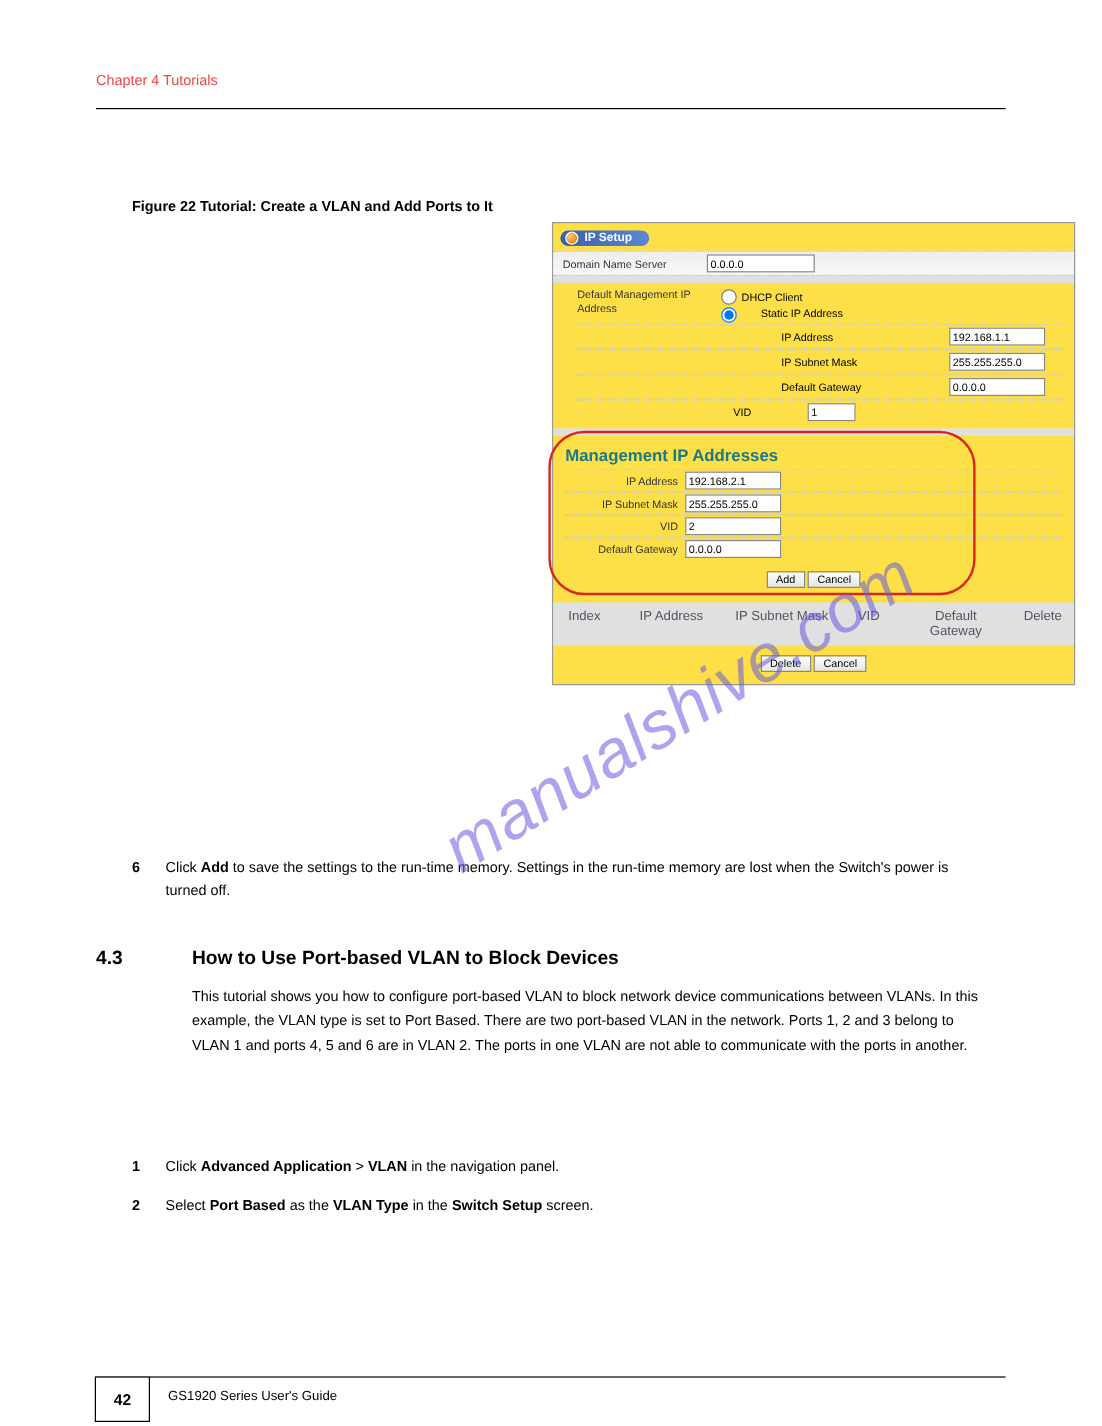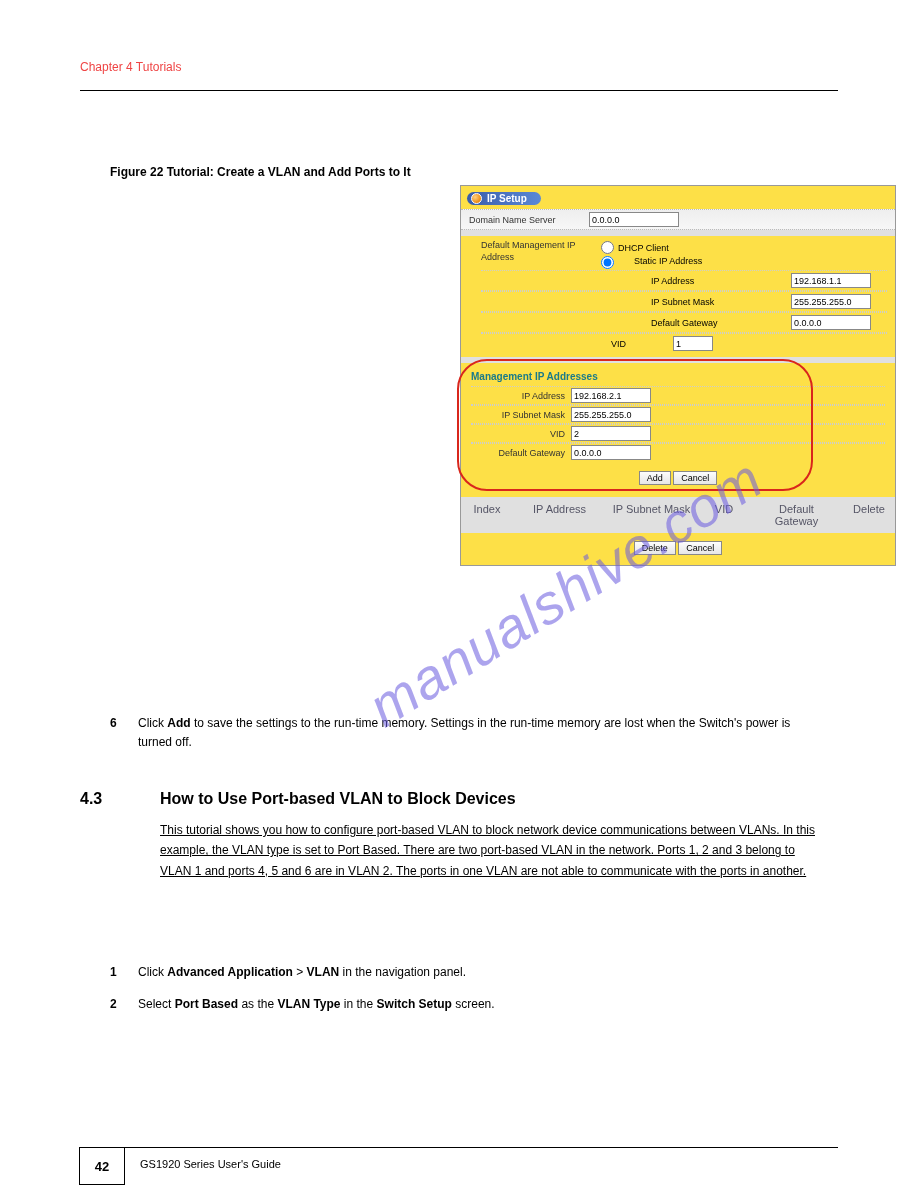--- a/index.html
+++ b/index.html
@@ -98,21 +98,21 @@
     border: 1px solid #888;
     background: linear-gradient(#fdfdfd, #e6e6e6);
     cursor: pointer;
   }
   .btn-row { text-align: center; padding: 8px 0 10px 0; background: #f7f7f7; }
   .spacer-bar { height: 6px; background: #e0e0e0; }
   .mgmt-section {
     position: relative;
     padding: 6px 10px 12px 10px;
   }
-  .mgmt-title { color: #1a7a8a; font-weight: bold; font-size: 10px; padding: 2px 0 4px 0; }
+  .mgmt-title { color: #1a7a8a; font-weight: bold; font-size: 14px; padding: 2px 0 4px 0; }
   .mgmt-row {
     display: flex;
     align-items: center;
     padding: 1px 0;
     border-top: 1px dotted #ccc;
     border-bottom: 1px dotted #ccc;
   }
   .mgmt-row .mgmt-label { width: 100px; text-align: right; padding-right: 6px; color: #333; }
   .highlight-oval {
     position: absolute;
@@ -164,21 +164,20 @@
     font-size: 16px;
     font-weight: bold;
   }
   .subsection-body {
     position: absolute;
     top: 820px;
     left: 160px;
     right: 103px;
     font-size: 12px;
     line-height: 1.7;
-    text-decoration: underline;
   }
   .port-steps {
     position: absolute;
     top: 950px;
     left: 110px;
     right: 100px;
     font-size: 12px;
     line-height: 1.7;
   }
   .port-steps .step { margin-top: 12px; }

